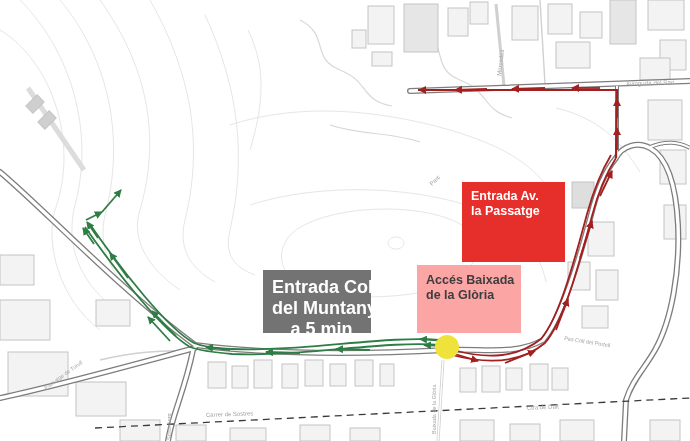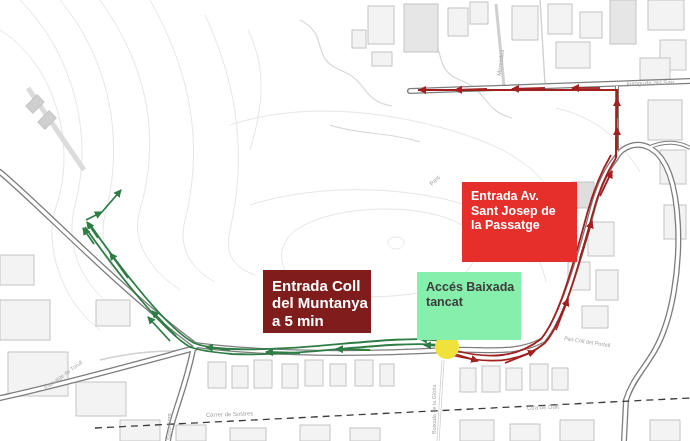--- a/index.html
+++ b/index.html
@@ -9,29 +9,29 @@
   }
   #map-svg{position:absolute;left:0;top:0;}
   .callout{
     position:absolute;box-sizing:border-box;
     font-family:"Liberation Sans", sans-serif;font-weight:bold;
     line-height:1.16;white-space:nowrap;
   }
   .callout span{display:block;}
   #green-box{
     left:263px;top:270px;width:108px;height:63px;
-    background:#7f1d1d;color:#ffffff;font-size:15px;padding:7px 0 0 9px;
+    background:#737373;color:#ffffff;font-size:18px;padding:7px 0 0 9px;text-align:center;
   }
   #red-box{
-    left:462px;top:182px;width:115px;height:80px;
+    left:462px;top:182px;width:103px;height:80px;
     background:#e62e2b;color:#ffffff;font-size:12.5px;padding:7px 16px 0 9px;
   }
   #yellow-box{
     left:417px;top:265px;width:104px;height:68px;
-    background:#86efac;color:#3d3d3d;font-size:12.5px;padding:8px 0 0 9px;margin-top:7px;
+    background:#fca5a5;color:#3d3d3d;font-size:12.5px;padding:8px 0 0 9px;
   }
   .street-label{fill:#a5a5a5;font-family:"Liberation Sans", sans-serif;}
 </style>
 </head>
 <body>
 
 <div id="stage">
 
   <svg id="map-svg" width="690" height="441" viewBox="0 0 690 441">
     <defs>
@@ -202,22 +202,21 @@
   </svg>
 
   <div id="green-box" class="callout">
     <span>Entrada Coll</span>
     <span>del Muntanya</span>
     <span>a 5 min</span>
   </div>
 
   <div id="red-box" class="callout">
     <span>Entrada Av.</span>
-    <span>Sant Josep de</span>
     <span>la Passatge</span>
   </div>
 
   <div id="yellow-box" class="callout">
     <span>Accés Baixada</span>
-    <span>tancat</span>
+    <span>de la Glòria</span>
   </div>
 
 </div>
 
 </body></html>

